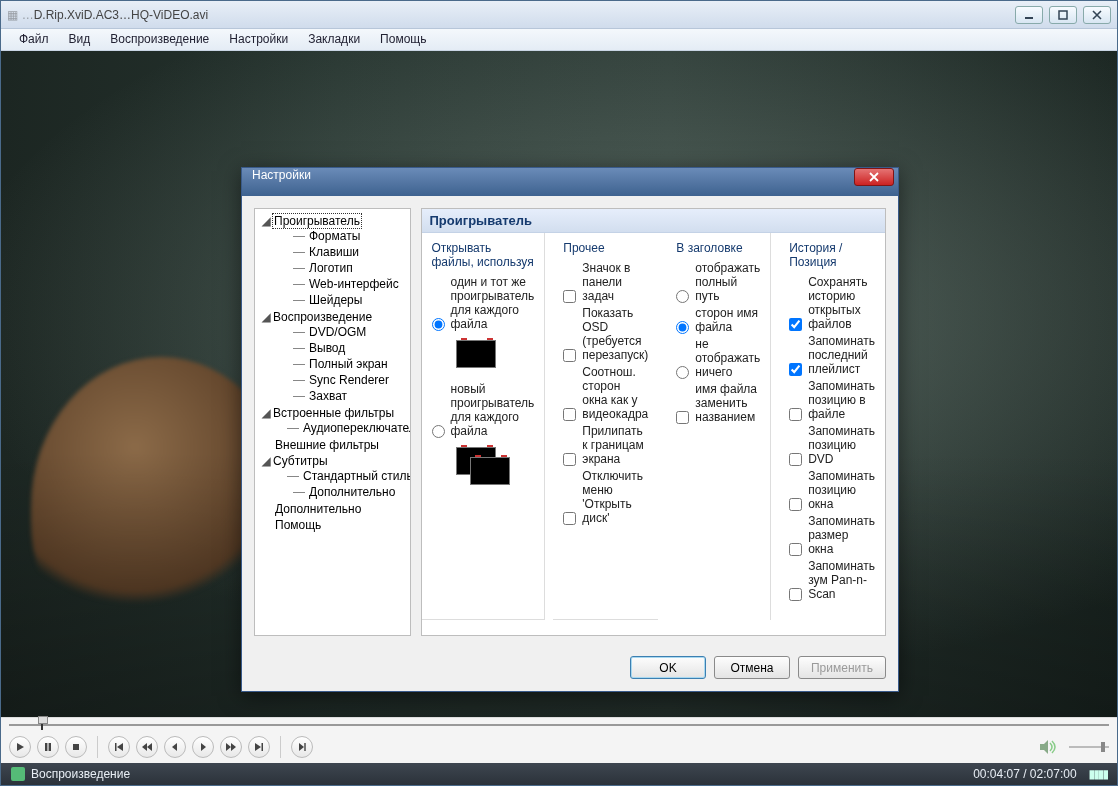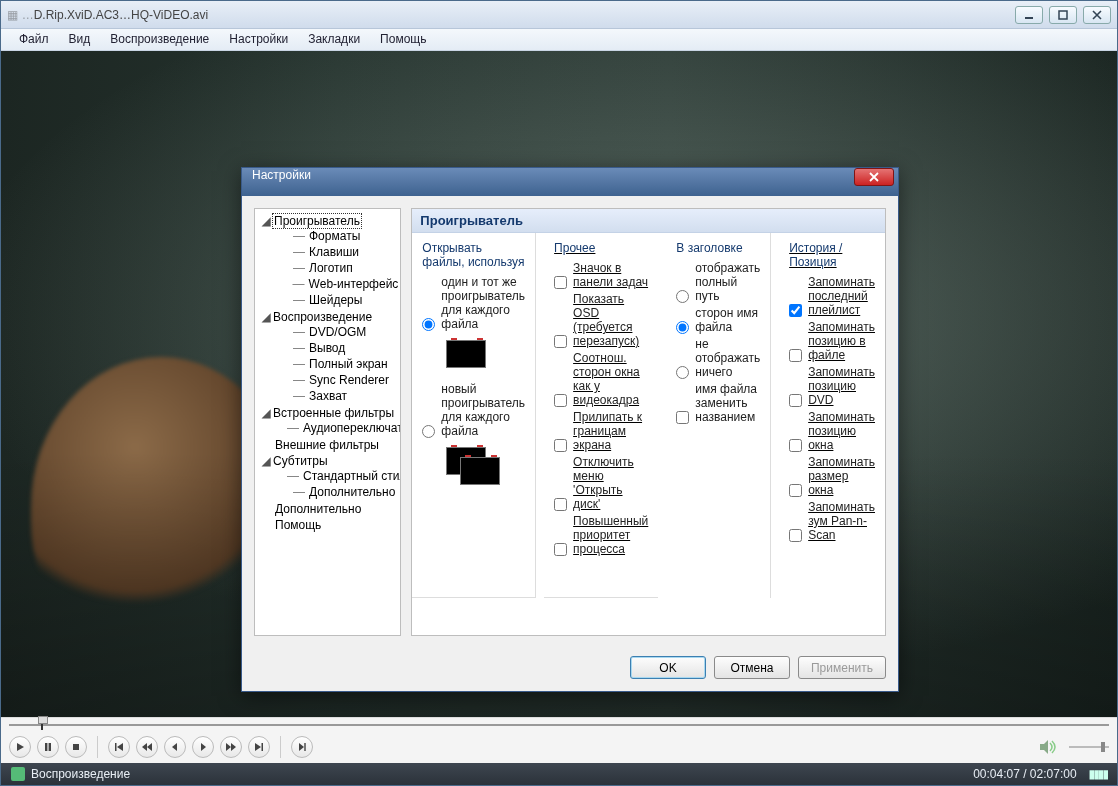--- a/index.html
+++ b/index.html
@@ -51,21 +51,21 @@
 .dialog { position:absolute; left:240px; top:116px; width:658px; background:#f0f0f0; border:1px solid #395a8a; box-shadow: 0 4px 20px rgba(0,0,0,.5); display:flex; flex-direction:column; }
 .dlg-titlebar { height:28px; background: linear-gradient(#6a8bb8,#3e628f); display:flex; align-items:flex-start; padding-left:10px; color:#fff; font-size:12px; }
 .dlg-titlebar .spacer { flex:1; }
 .dlg-close { width:40px; height:18px; margin-right:4px; background: linear-gradient(#e57373,#c22); border:1px solid #801515; border-radius:3px; display:flex; align-items:center; justify-content:center; color:#fff; cursor:pointer; }
 .dlg-body { display:flex; padding:12px; gap:10px; }
 .tree-pane { width:170px; height:428px; border:1px solid #bdbdbd; background:#fff; padding:4px 2px; overflow:auto; }
 .content-pane { flex:1; height:428px; border:1px solid #bdbdbd; background:#fff; display:flex; flex-direction:column; }
 .content-hdr { background:linear-gradient(#e6eefb,#d2deef); color:#153a6e; font-weight:bold; padding:4px 8px; border-bottom:1px solid #c4d2e6; font-size:13px; }
 .content-grid { flex:1; display:grid; grid-template-columns: 1fr 1fr 1fr 1fr; grid-template-rows: auto auto; gap:8px; }
 .cell { border-right:1px solid #ddd; border-bottom:1px solid #ddd; padding:8px 10px; }
-.cell:nth-child(2n) { border-right:none;text-decoration:underline; }
+.cell:nth-child(2n) { border-right:none; }
 .cell.bottom { border-bottom:none; }
 .group-title { color:#153a6e; margin-bottom:6px; }
 .radio-row, .check-row { display:flex; align-items:flex-end; gap:6px; margin:3px 0; color:#222; }
 .radio-row input, .check-row input { margin-top:1px; }
 .check-row.disabled { color:#9a9a9a; }
 
 .film-icon { display:inline-block; margin: 6px 0 8px 24px; }
 .film-icon .frame { width:40px; height:28px; background:#000; position:relative; border:1px solid #777; }
 .film-icon .frame::before { content:""; position:absolute; top:-3px; left:4px; width:6px; height:2px; background:#c33; box-shadow: 26px 0 #c33; }
 .film-icon.double { position:relative; height:40px; }
@@ -315,24 +315,20 @@
                   <span>Соотнош. сторон окна как у видеокадра</span>
                 </label>
               <label class="check-row">
                   <input type="checkbox" style="">
                   <span>Прилипать к границам экрана</span>
                 </label>
               <label class="check-row">
                   <input type="checkbox" style="">
                   <span>Отключить меню 'Открыть диск'</span>
                 </label>
-              <label class="check-row">
-                  <input type="checkbox" style="">
-                  <span>Повышенный приоритет процесса</span>
-                </label>
             </div>
 
             <div class="cell bottom">
               <div class="group-title">В заголовке</div>
               <label class="radio-row">
                   <input type="radio" name="titlemode" style="">
                   <span>отображать полный путь</span>
                 </label>
               <label class="radio-row">
                   <input type="radio" name="titlemode" checked="" style="">
@@ -343,20 +339,24 @@
                   <span>не отображать ничего</span>
                 </label>
               <label class="check-row">
                   <input type="checkbox" style="">
                   <span>имя файла заменить названием</span>
                 </label>
             </div>
 
             <div class="cell bottom">
               <div class="group-title">История / Позиция</div>
+              <label class="check-row">
+                  <input type="checkbox" checked="" style="">
+                  <span>Сохранять историю открытых файлов</span>
+                </label>
               <label class="check-row">
                   <input type="checkbox" checked="" style="">
                   <span>Запоминать последний плейлист</span>
                 </label>
               <label class="check-row">
                   <input type="checkbox" style="">
                   <span>Запоминать позицию в файле</span>
                 </label>
               <label class="check-row">
                   <input type="checkbox" style="">

